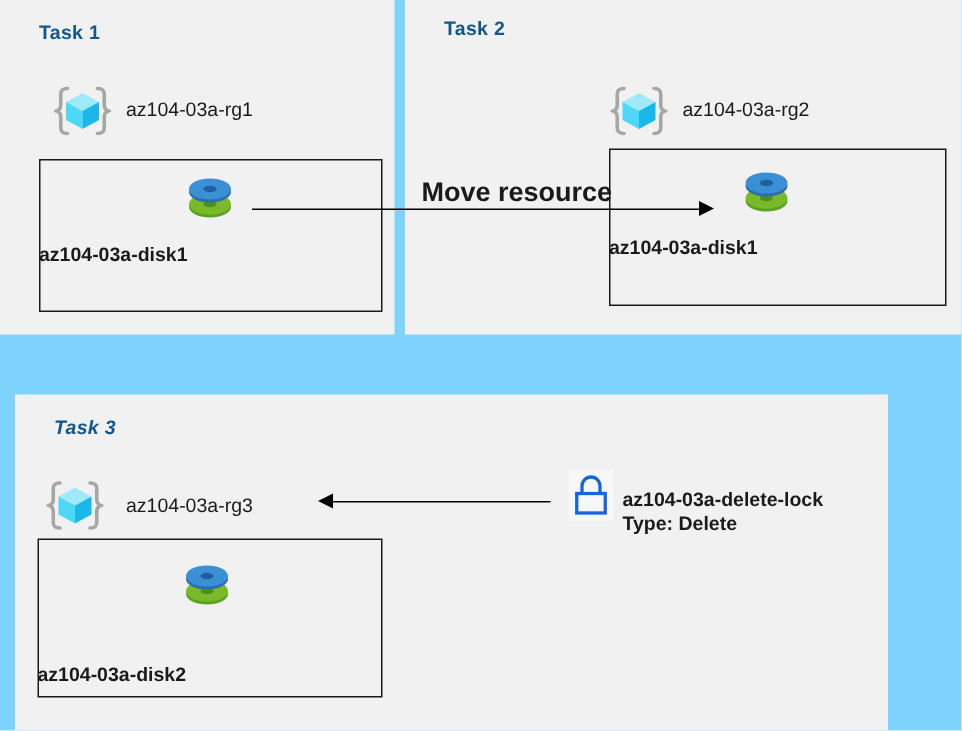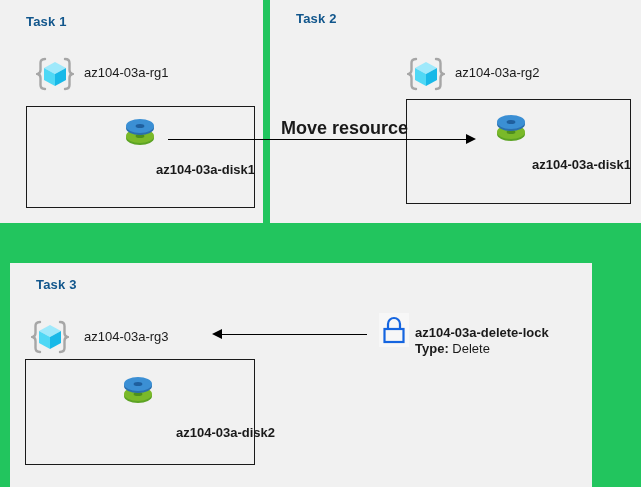--- a/index.html
+++ b/index.html
@@ -8,21 +8,21 @@
     padding: 0;
     background: #ffffff;
   }
   body {
     font-family: "Liberation Sans", sans-serif;
   }
   #canvas {
     position: relative;
     width: 641px;
     height: 487px;
-    background: #22c55e;
+    background: #7dd3fc;
     overflow: hidden;
   }
 
   
   .task-panel {
     position: absolute;
     background: #f1f1f1;
   }
   #panel-task1 { left: 0px;   top: 0px;   width: 263px; height: 223px; }
   #panel-task2 { left: 270px; top: 0px;   width: 371px; height: 223px; }
@@ -32,21 +32,21 @@
   .task-title {
     position: absolute;
     font-size: 13px;
     font-weight: bold;
     color: #11568c;
     letter-spacing: 0.2px;
     white-space: nowrap;
   }
   #title-task1 { left: 26px;  top: 14px; }
   #title-task2 { left: 296px; top: 11px; }
-  #title-task3 { left: 36px;  top: 277px; }
+  #title-task3 { left: 36px;  top: 277px; font-style: italic; }
 
   
   .inner-box {
     position: absolute;
     border: 1px solid #1a1a1a;
     background: transparent;
     box-sizing: border-box;
   }
   #box-rg1 { left: 26px;  top: 106px; width: 229px; height: 102px; }
   #box-rg2 { left: 406px; top: 99px;  width: 225px; height: 105px; }
@@ -82,25 +82,25 @@
   #disk-icon-1 { left: 122px; top: 114px; }
   #disk-icon-2 { left: 493px; top: 110px; }
   #disk-icon-3 { left: 120px; top: 372px; }
 
   .disk-label {
     position: absolute;
     font-size: 13px;
     font-weight: bold;
     color: #1a1a1a;
     white-space: nowrap;
-    text-align: right;
+    text-align: left;
   }
   #disk-label-1 { left: 26px;  top: 162px; width: 229px; }
   #disk-label-2 { left: 406px; top: 157px; width: 225px; }
-  #disk-label-3 { left: 25px;  top: 425px; width: 250px; }
+  #disk-label-3 { left: 25px;  top: 442px; width: 250px; }
 
   
   .arrow-line {
     position: absolute;
     background: #000000;
     height: 1px;
   }
   #arrow-move-line { left: 168px; top: 139px; width: 300px; }
   #arrow-lock-line { left: 222px; top: 334px; width: 145px; }
 
@@ -148,21 +148,21 @@
     text-align: center;
   }
   #lock-type-row {
     position: absolute;
     left: 415px; top: 341px;
     font-size: 13px;
     color: #1a1a1a;
     white-space: nowrap;
   }
   #lock-type-row .lbl { font-weight: bold; text-align: center; }
-  #lock-type-row .val { font-weight: normal; }
+  #lock-type-row .val { font-weight: bold; }
 </style>
 </head>
 <body>
 
 <div id="canvas">
 
   <div class="task-panel" id="panel-task1"></div>
   <div class="task-title" id="title-task1">Task 1</div>
 
   <div class="rg-icon" id="rg-icon-1">

